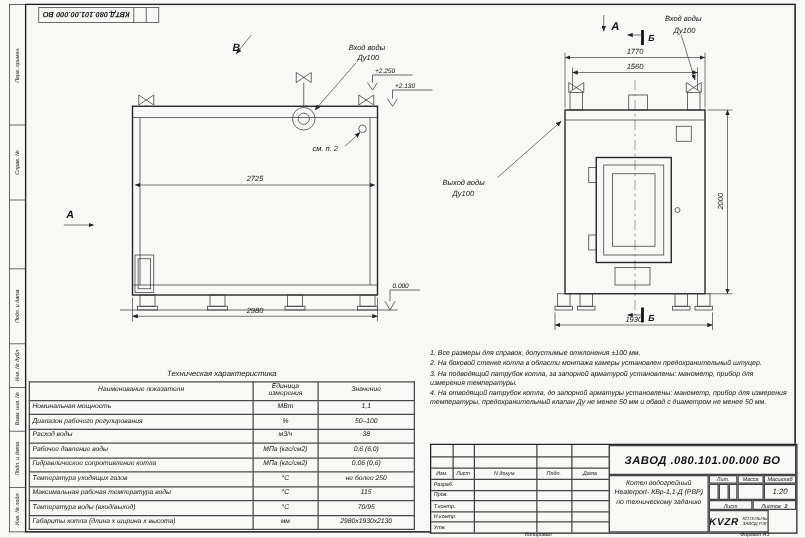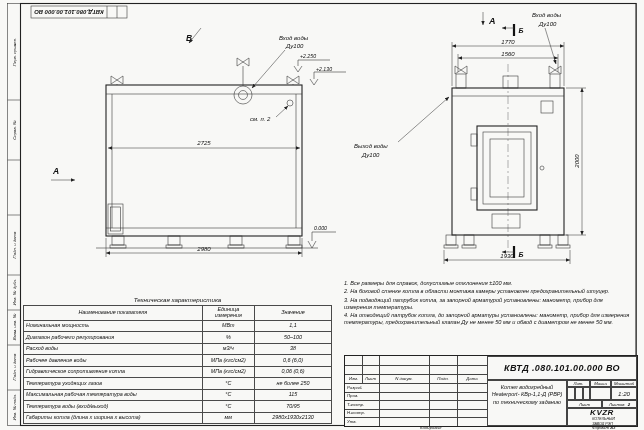--- a/index.html
+++ b/index.html
@@ -281,42 +281,42 @@
   <div class="cell" style="left:34px;top:18px;width:50px;height:9px;border:none;">N докум.</div>
   <div class="cell" style="left:84px;top:18px;width:28px;height:9px;border:none;">Подп.</div>
   <div class="cell" style="left:112px;top:18px;width:30px;height:9px;border:none;">Дата</div>
 
   <div class="role" style="left:0;top:28.5px;">Разраб.</div>
   <div class="role" style="left:0;top:37.1px;">Пров.</div>
   <div class="role" style="left:0;top:45.7px;">Т.контр.</div>
   <div class="role" style="left:0;top:54.3px;">Н.контр.</div>
   <div class="role" style="left:0;top:62.9px;">Утв.</div>
 
-  <div class="cell docnum" style="left:142px;top:0;width:150px;height:24px;">КВТД .080.101.00.000 ВО</div>
+  <div class="cell docnum" style="left:142px;top:0;width:150px;height:24px;">ЗАВОД .080.101.00.000 ВО</div>
 
   <div class="cell prodname" style="left:142px;top:24px;width:80px;height:46px;align-items:flex-start;">Котел водогрейный Heaterport- КВр-1,1-Д (РВР) по техническому заданию</div>
 
   <div class="cell" style="left:222px;top:24px;width:23px;height:7px;">Лит.</div>
   <div class="cell" style="left:245px;top:24px;width:21px;height:7px;">Масса</div>
   <div class="cell" style="left:266px;top:24px;width:26px;height:7px;">Масштаб</div>
   <div class="cell" style="left:222px;top:31px;width:8px;height:13px;"></div>
   <div class="cell" style="left:230px;top:31px;width:8px;height:13px;"></div>
   <div class="cell" style="left:238px;top:31px;width:7px;height:13px;"></div>
   <div class="cell" style="left:245px;top:31px;width:21px;height:13px;"></div>
   <div class="cell scaleval" style="left:266px;top:31px;width:26px;height:13px;">1:20</div>
 
   <div class="cell" style="left:222px;top:44px;width:35px;height:8px;">
     <span>Лист</span>
   </div>
   <div class="cell" style="left:257px;top:44px;width:35px;height:8px;gap:3px;">
     <span>Листов</span>
     <span style="font-weight:700;">2</span>
   </div>
 
-  <div class="cell" style="left:222px;top:52px;width:70px;height:18px;flex-direction:column;">
+  <div class="cell" style="left:222px;top:52px;width:48px;height:18px;">
     <span class="logo-sq"></span>
     <span class="logo-txt">KVZR</span>
     <span class="company">
       <span>КОТЕЛЬНЫЙ</span><br>
       <span>ЗАВОД РЭП</span>
     </span>
   </div>
 </div>
 
 <div class="abs footnote" style="left:420px;top:424.5px;">Копировал</div>

